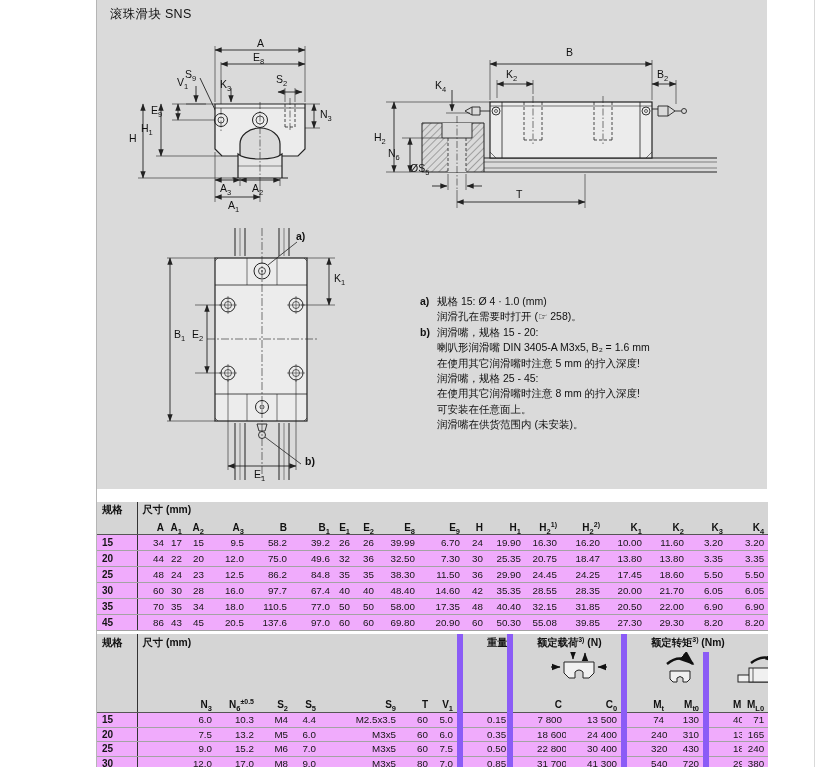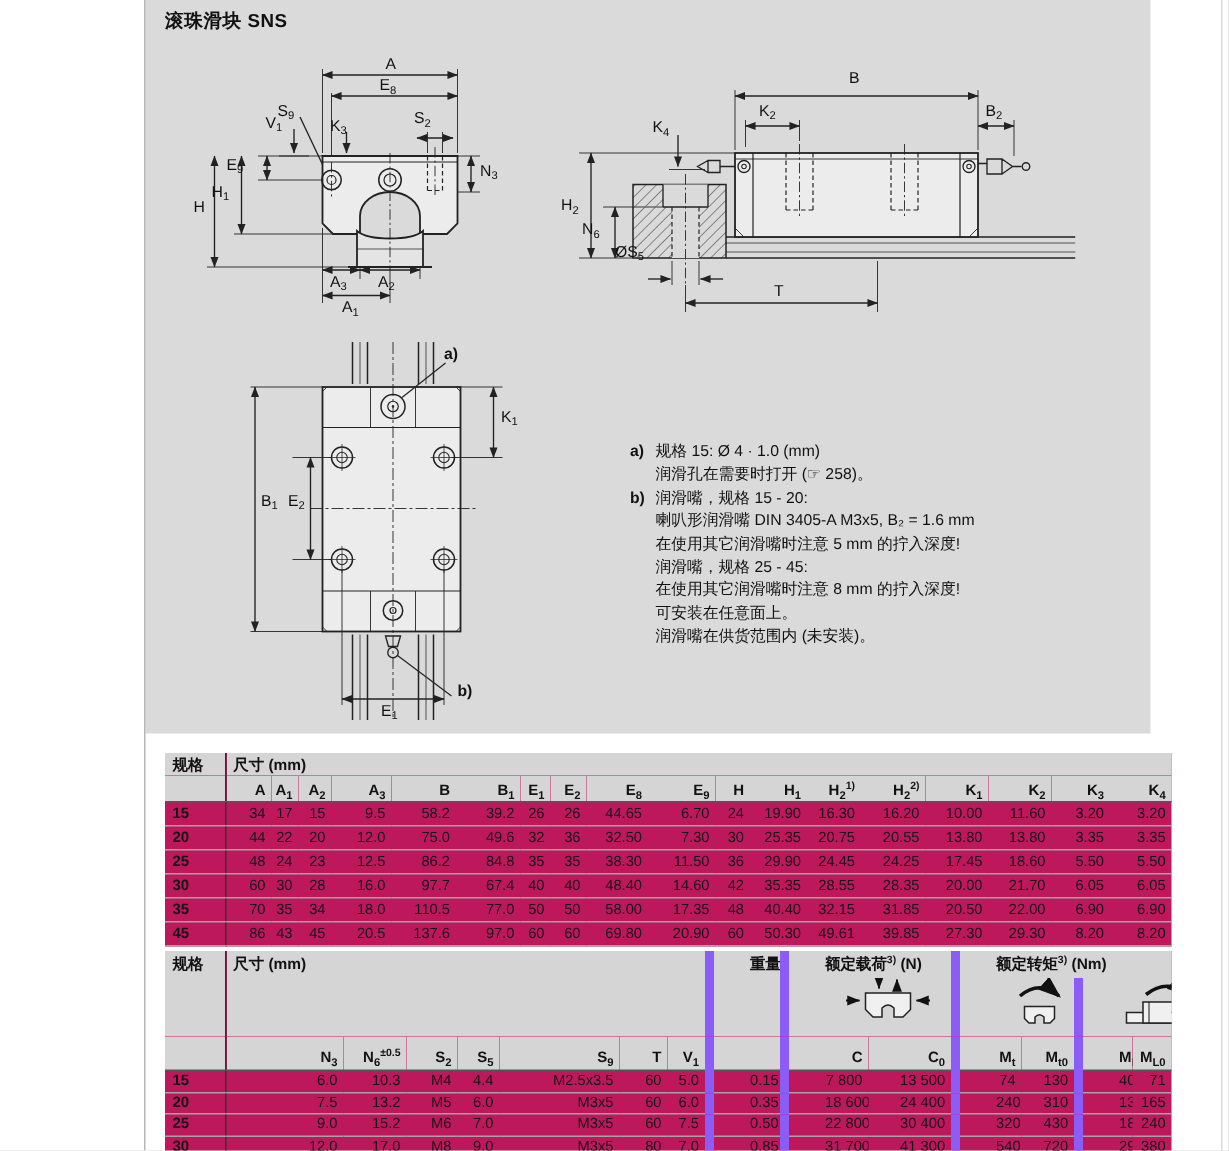--- a/index.html
+++ b/index.html
@@ -4,34 +4,34 @@
 <style>
   html,body{margin:0;padding:0;}
   body{
     width:819px;height:767px;position:relative;overflow:hidden;
     background:#ffffff;color:#111;
     font-family:"Liberation Sans","DejaVu Sans",sans-serif;
   }
   .vline-left{position:absolute;left:96px;top:0;width:1px;height:767px;background:#b5b5b5;}
   .vline-right{position:absolute;left:814px;top:0;width:1px;height:767px;background:#d9d9d9;}
   .panel{position:absolute;left:97px;top:0;width:670px;height:489px;background:#dadada;}
-  .title{position:absolute;left:110px;top:6px;font-size:12.5px;font-weight:bold;letter-spacing:.3px;}
+  .title{position:absolute;left:110px;top:6px;font-size:12.5px;font-weight:normal;letter-spacing:.3px;}
 
   .dwg{position:absolute;}
   .dwg svg{position:absolute;left:0;top:0;}
   .dim{position:absolute;font-size:10.5px;line-height:11px;white-space:nowrap;color:#111;}
   .dim sub{font-size:7.5px;vertical-align:-2.5px;line-height:0;}
   .dimb{font-weight:bold;}
 
   .notes{position:absolute;left:420px;top:294px;width:346px;font-size:10.5px;line-height:15.4px;}
   .note-block{position:relative;padding-left:17px;}
   .note-marker{position:absolute;left:0;top:0;font-weight:bold;}
   .note-line{white-space:nowrap;}
 
-  .tblwrap{position:absolute;left:110px;background:#be185d;}
+  .tblwrap{position:absolute;left:97px;background:#f0abfc;}
   #t1wrap{top:502px;width:671px;}
   #t2wrap{top:634px;width:671px;}
   table{border-collapse:collapse;table-layout:fixed;width:671px;}
   th,td{padding:0;margin:0;font-weight:normal;white-space:nowrap;overflow:hidden;}
   thead th{background:#d5d5d5;vertical-align:middle;}
   .szh{text-align:left;padding-left:5px;font-weight:bold;font-size:10.3px;}
   .grph{text-align:left;padding-left:5px;font-weight:bold;font-size:10.3px;}
   .lett{text-align:right;padding-right:4px;font-weight:bold;font-size:10px;}
   td{font-size:9.8px;text-align:right;padding-right:4px;color:#151515;}
   td.szcell{text-align:left;padding-left:5px;font-weight:bold;font-size:10px;}
@@ -342,21 +342,21 @@
         <tr class="drow">
           <td class="szcell szcol">15</td>
           <td class="val">34</td>
           <td class="val">17</td>
           <td class="val">15</td>
           <td class="val">9.5</td>
           <td class="val">58.2</td>
           <td class="val">39.2</td>
           <td class="val">26</td>
           <td class="val">26</td>
-          <td class="val">44.65</td>
+          <td class="val">39.99</td>
           <td class="val">6.70</td>
           <td class="val">24</td>
           <td class="val">19.90</td>
           <td class="val">16.30</td>
           <td class="val">16.20</td>
           <td class="val">10.00</td>
           <td class="val">11.60</td>
           <td class="val">3.20</td>
           <td class="val">3.20</td>
         </tr>
@@ -368,21 +368,21 @@
           <td class="val">12.0</td>
           <td class="val">75.0</td>
           <td class="val">49.6</td>
           <td class="val">32</td>
           <td class="val">36</td>
           <td class="val">32.50</td>
           <td class="val">7.30</td>
           <td class="val">30</td>
           <td class="val">25.35</td>
           <td class="val">20.75</td>
-          <td class="val">20.55</td>
+          <td class="val">18.47</td>
           <td class="val">13.80</td>
           <td class="val">13.80</td>
           <td class="val">3.35</td>
           <td class="val">3.35</td>
         </tr>
         <tr class="drow">
           <td class="szcell szcol">25</td>
           <td class="val">48</td>
           <td class="val">24</td>
           <td class="val">23</td>
@@ -451,21 +451,21 @@
           <td class="val">45</td>
           <td class="val">20.5</td>
           <td class="val">137.6</td>
           <td class="val">97.0</td>
           <td class="val">60</td>
           <td class="val">60</td>
           <td class="val">69.80</td>
           <td class="val">20.90</td>
           <td class="val">60</td>
           <td class="val">50.30</td>
-          <td class="val">49.61</td>
+          <td class="val">55.08</td>
           <td class="val">39.85</td>
           <td class="val">27.30</td>
           <td class="val">29.30</td>
           <td class="val">8.20</td>
           <td class="val">8.20</td>
         </tr>
       </tbody>
     </table>
 </div>
 

